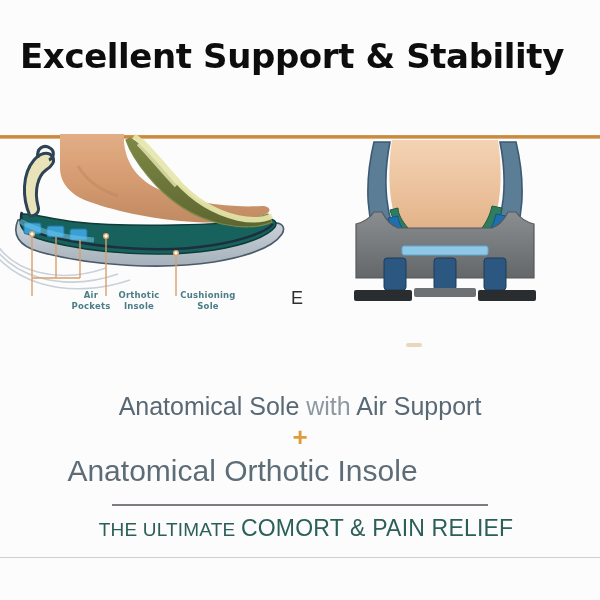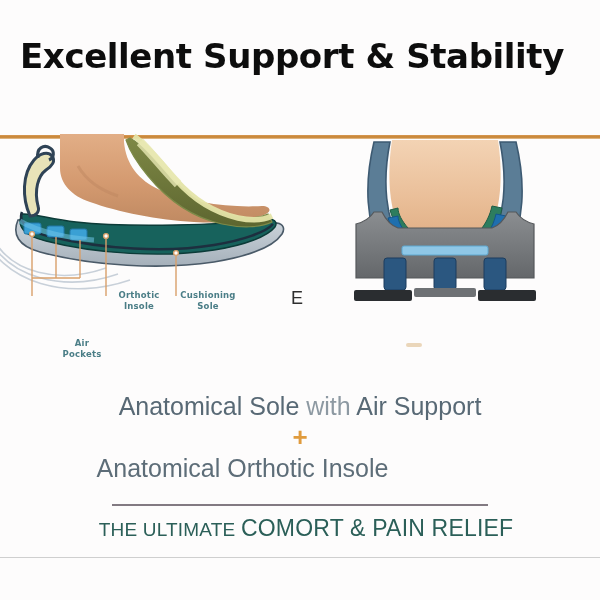--- a/index.html
+++ b/index.html
@@ -71,21 +71,21 @@
     position: absolute;
     text-align: center;
     font-family: "DejaVu Sans", sans-serif;
     font-size: 8.5px;
     font-weight: 700;
     line-height: 11px;
     color: #4a7d86;
     letter-spacing: .2px;
     width: 70px;
   }
-  #callout-air      { left: 47px;  top: 290px; margin-top: 48px; }
+  #callout-air      { left: 56px;  top: 290px; }
   #callout-orthotic { left: 104px; top: 290px; }
   #callout-cushion  { left: 173px; top: 290px; }
 
   
   #stray-letter {
     position: absolute;
     left: 291px;
     top: 288px;
     font-family: "Liberation Sans", sans-serif;
     font-size: 18px;
@@ -127,21 +127,21 @@
     color: #e09b3d;
     line-height: 26px;
   }
 
   #copy-line-2 {
     position: absolute;
     left: 0;
     top: 454px;
     width: 485px;
     text-align: center;
-    font-size: 25px;
+    font-size: 30px;
     color: #5d6d78;
     white-space: nowrap;
   }
 
   #divider {
     position: absolute;
     left: 112px;
     top: 504px;
     width: 376px;
     height: 1.5px;

